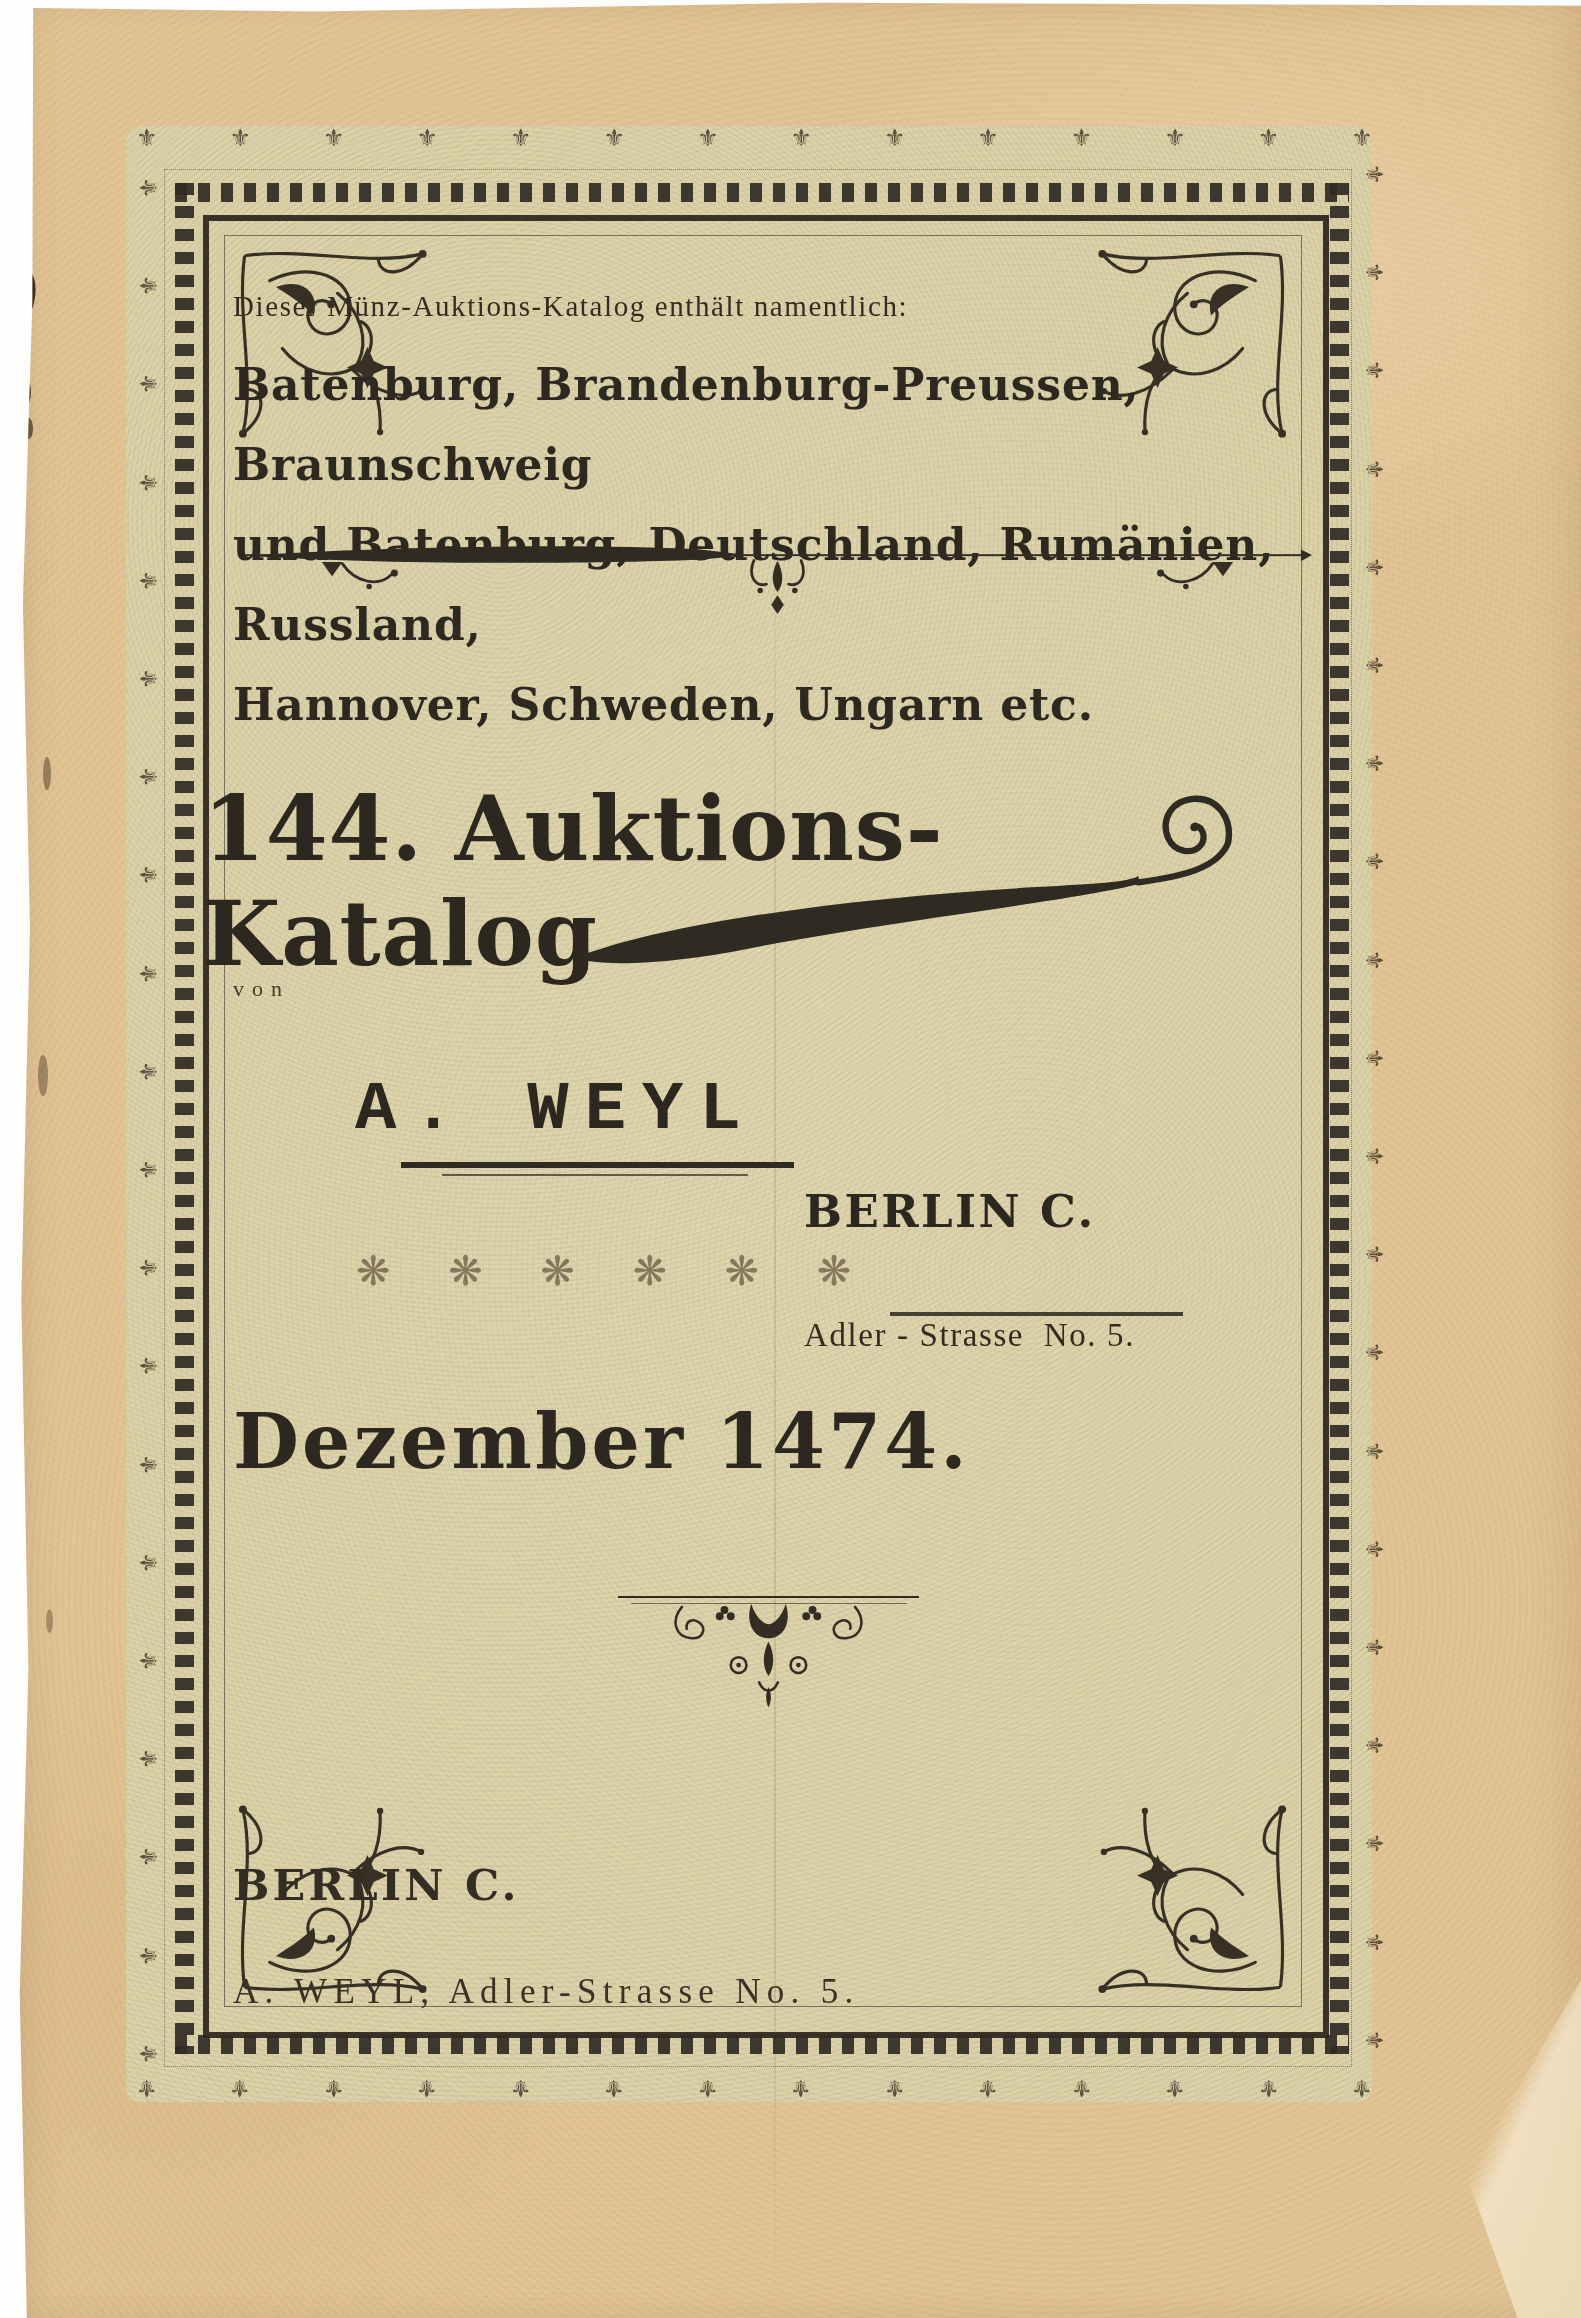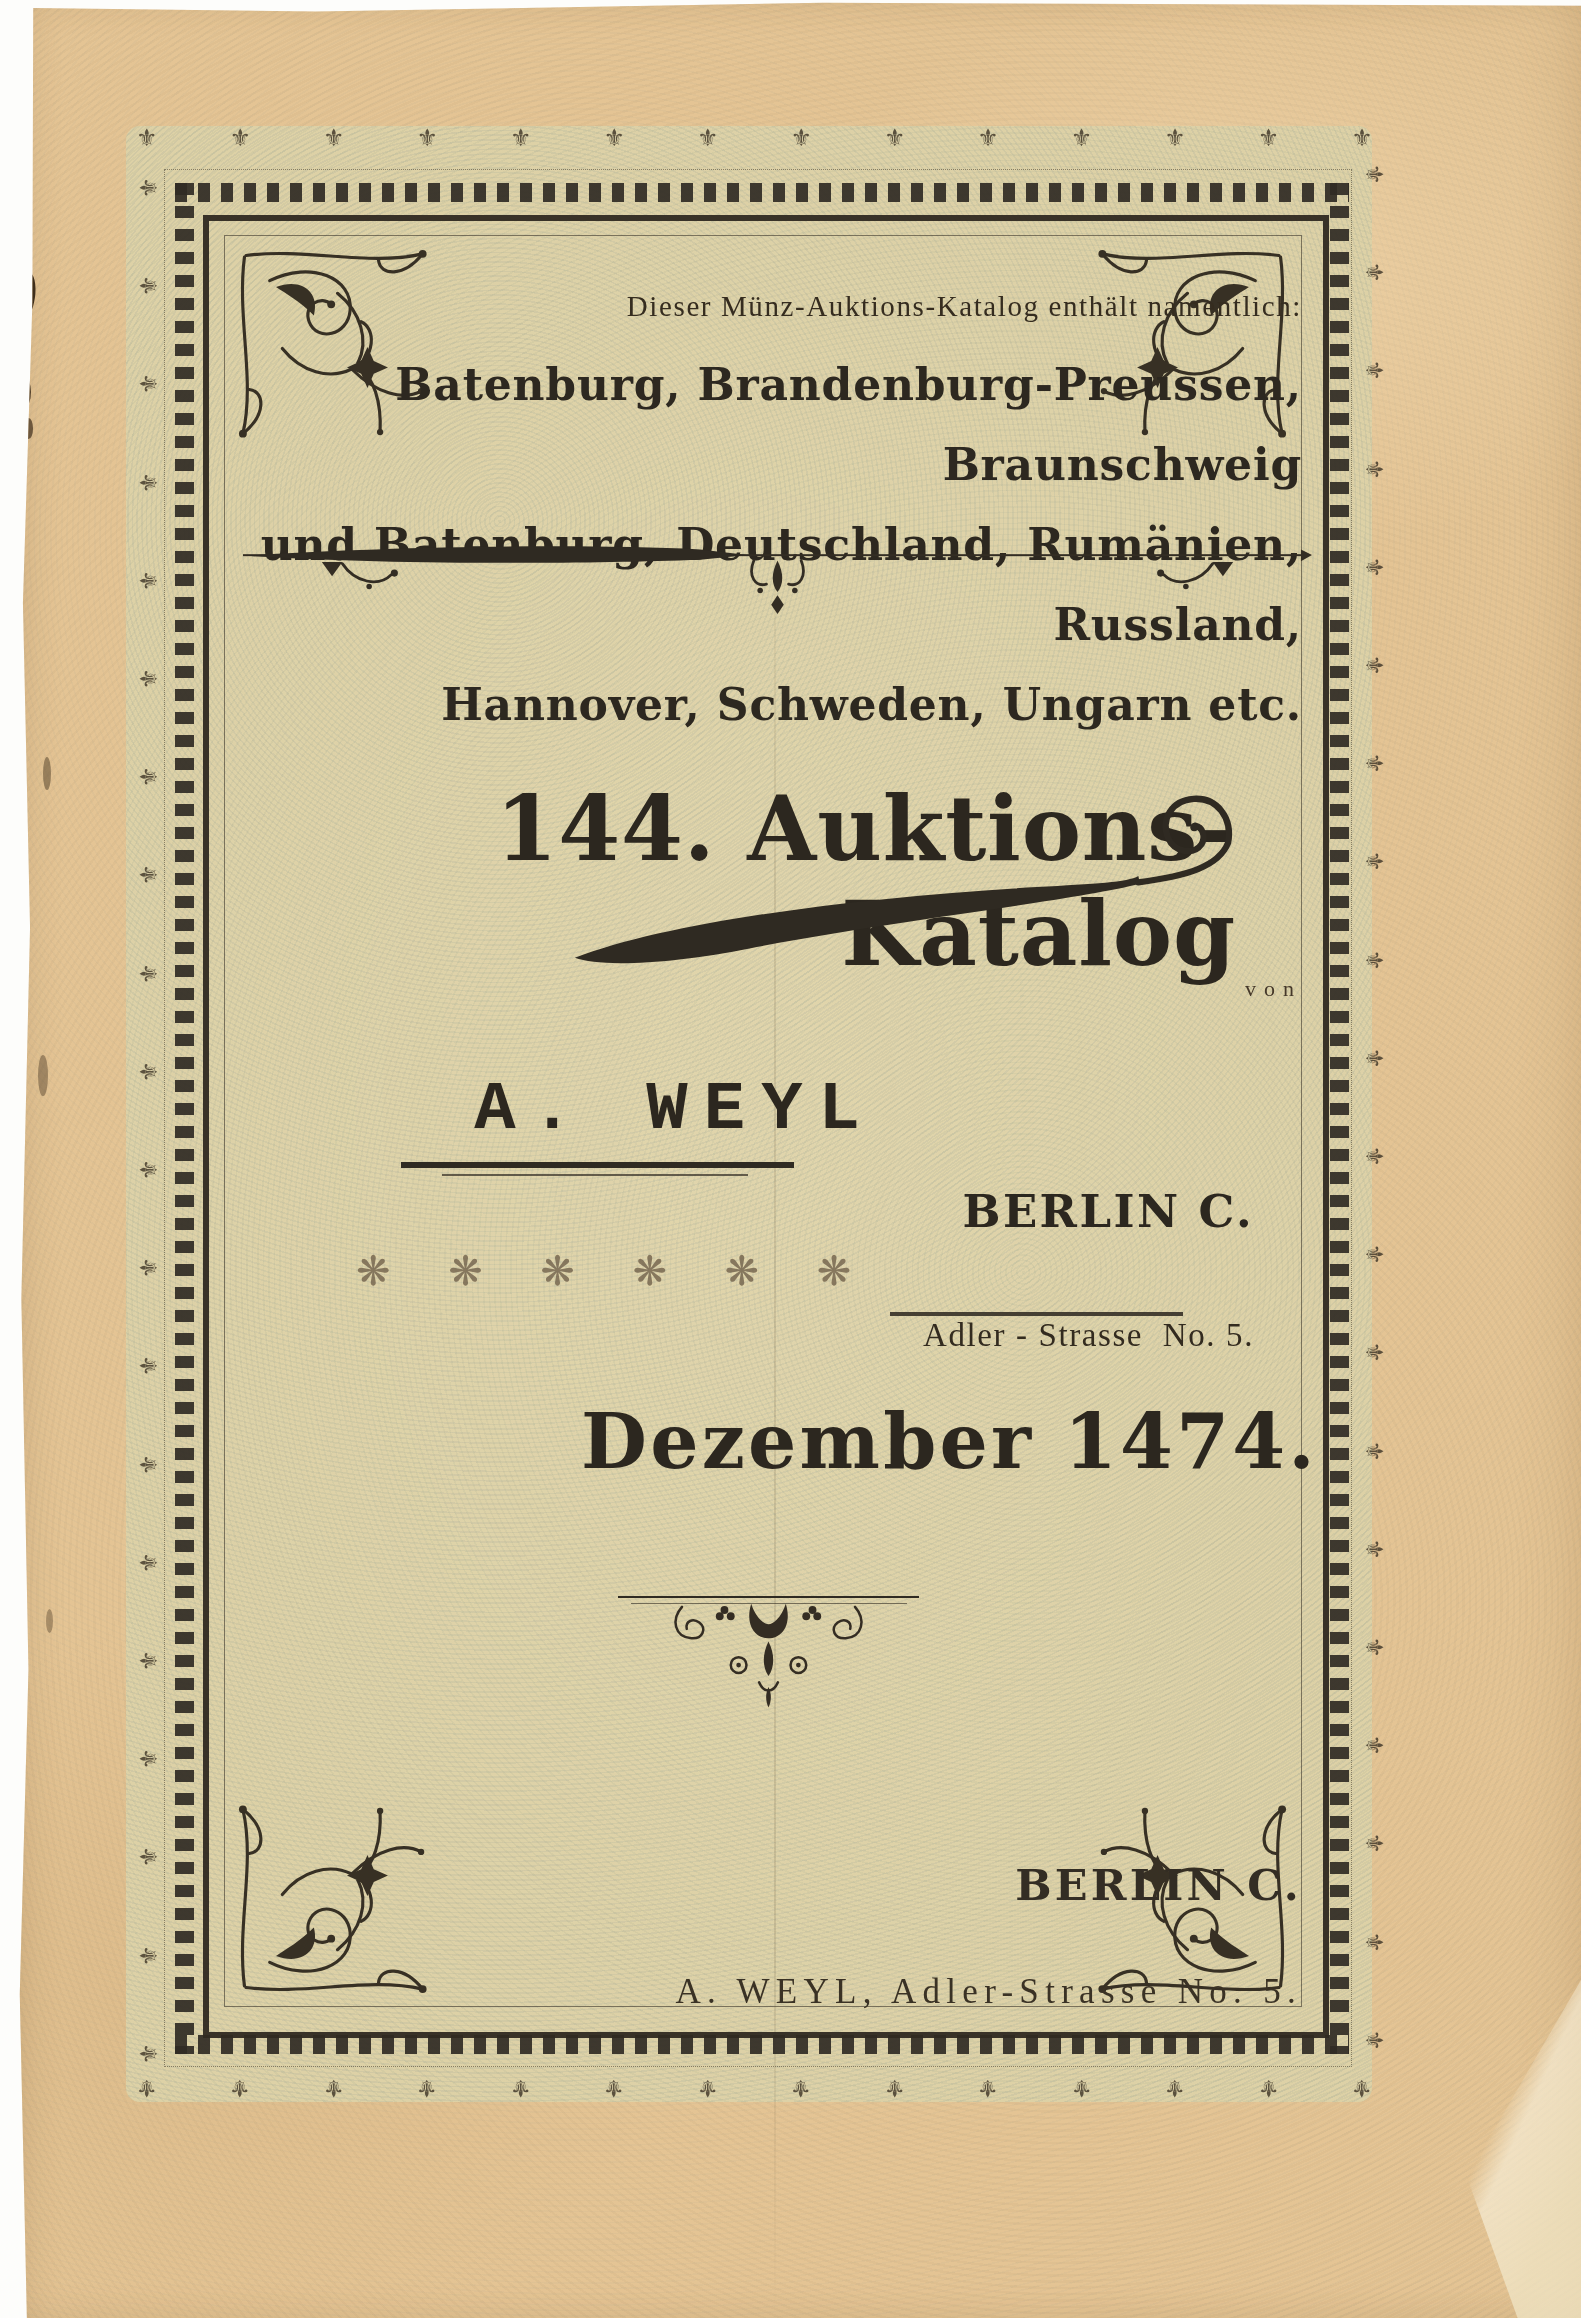--- a/index.html
+++ b/index.html
@@ -61,21 +61,21 @@
               border:6.3px solid rgba(47,41,33,.95);}
   .hair-frame{position:absolute;left:224px;top:235px;width:1076px;height:1770px;
               border:1.6px solid rgba(59,52,42,.6);}
   .corner-orn{position:absolute;width:205px;height:205px;}
   .corner-tl{left:235px;top:246px;}
   .corner-tr{left:1085px;top:246px;transform:scaleX(-1);}
   .corner-bl{left:235px;top:1792px;transform:scaleY(-1);}
   .corner-br{left:1085px;top:1792px;transform:scale(-1,-1);}
 
   
-  .tb{position:absolute;text-align:right;}
+  .tb{position:absolute;text-align:left;}
   .note{left:233px;top:290px;width:1069px;font-size:29px;letter-spacing:1.6px;color:#352c1f;}
   .regions{left:233px;top:345px;width:1069px;font-size:44px;font-weight:bold;
            font-family:"DejaVu Serif", serif;line-height:80px;letter-spacing:0.8px;color:#2d2820;}
   .title{left:203px;top:776px;width:1033px;font-size:89px;font-weight:bold;
          font-family:"DejaVu Serif", serif;letter-spacing:0.8px;color:#2c271f;}
   .byline{left:233px;top:976px;width:1069px;font-size:22px;letter-spacing:8px;color:#46392a;}
   .seller{left:339px;top:1071px;width:521px;font-size:69px;font-weight:bold;
           font-family:Liberation Mono, monospace;letter-spacing:16px;padding-left:16px;color:#2c271f;}
   .seller-bar1{position:absolute;left:401px;top:1162px;width:393px;height:5.5px;background:#2f2a22;}
   .seller-bar2{position:absolute;left:442px;top:1174px;width:306px;height:1.6px;background:rgba(47,42,34,.7);}

